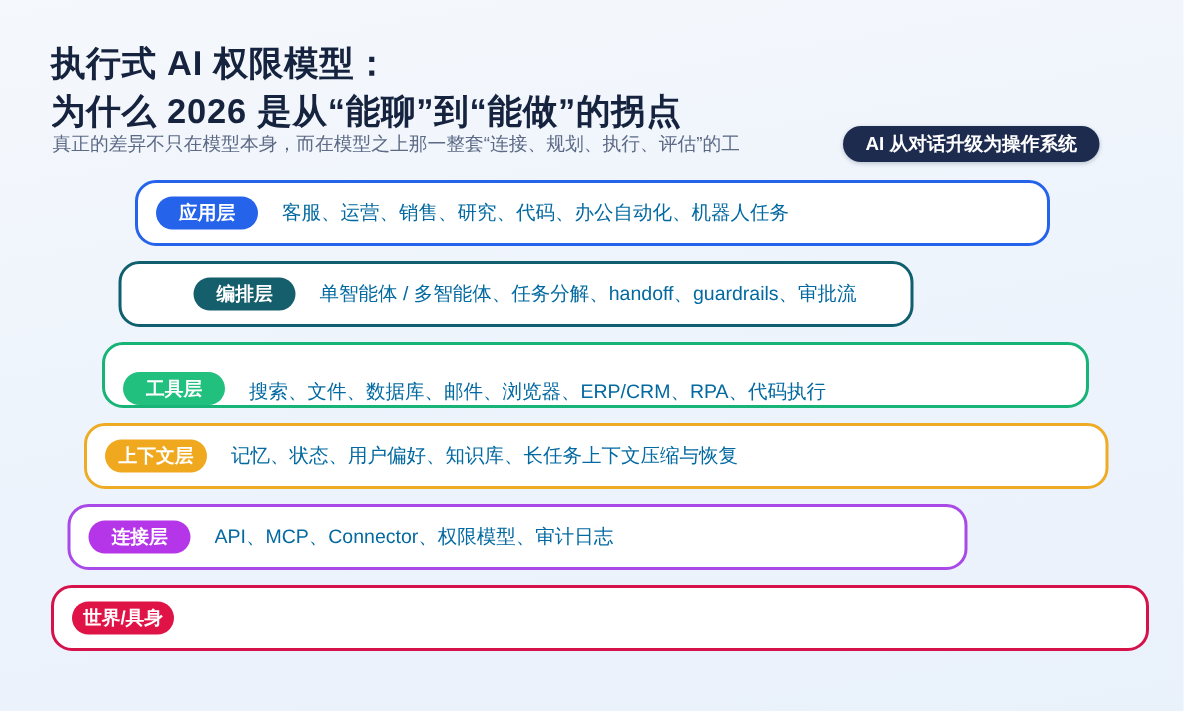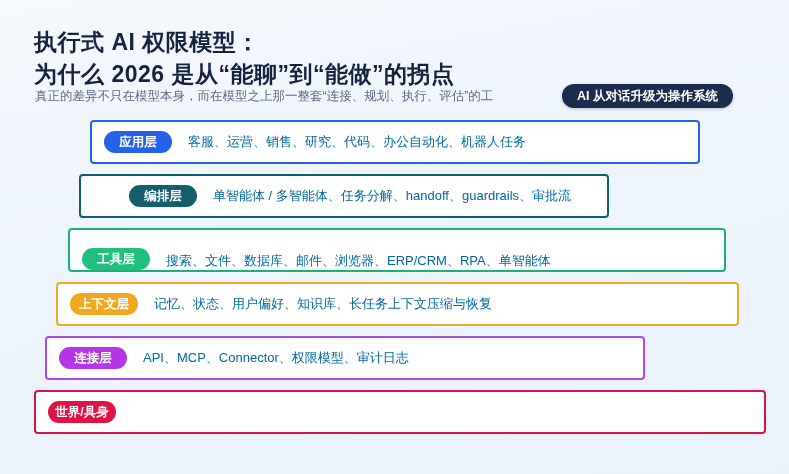--- a/index.html
+++ b/index.html
@@ -75,21 +75,21 @@
     left: 0;
     top: 112px;
     width: 789px;
     height: 330px;
   }
   .layer-row {
     position: absolute;
     height: 44px;
     box-sizing: border-box;
     border: 2px solid #888;
-    border-radius: 4px;
+    border-radius: 14px;
     background: #ffffff;
     display: flex;
     align-items: center;
   }
   .layer-badge {
     flex: none;
     margin-left: 12px;
     height: 22px;
     width: 68px;
     border-radius: 11px;
@@ -125,21 +125,21 @@
     <div class="layer-row" style="left: 90px; top: 8px; width: 610px; border-color: rgb(37, 99, 235);">
       <div class="layer-badge" style="background: rgb(37, 99, 235);">应用层</div>
       <div class="layer-items">客服、运营、销售、研究、代码、办公自动化、机器人任务</div>
     </div>
     <div class="layer-row" style="left: 79px; top: 62px; width: 530px; border-color: rgb(15, 95, 110); padding-left: 36px;">
       <div class="layer-badge" style="background: rgb(21, 94, 107);">编排层</div>
       <div class="layer-items">单智能体 / 多智能体、任务分解、handoff、guardrails、审批流</div>
     </div>
     <div class="layer-row" style="left: 68px; top: 116px; width: 658px; border-color: rgb(23, 179, 119); align-items: flex-end;">
       <div class="layer-badge" style="background: rgb(34, 192, 126);">工具层</div>
-      <div class="layer-items">搜索、文件、数据库、邮件、浏览器、ERP/CRM、RPA、单智能体</div>
+      <div class="layer-items">搜索、文件、数据库、邮件、浏览器、ERP/CRM、RPA、代码执行</div>
     </div>
     <div class="layer-row" style="left: 56px; top: 170px; width: 683px; border-color: rgb(238, 171, 37);">
       <div class="layer-badge" style="background: rgb(240, 168, 30);">上下文层</div>
       <div class="layer-items">记忆、状态、用户偏好、知识库、长任务上下文压缩与恢复</div>
     </div>
     <div class="layer-row" style="left: 45px; top: 224px; width: 600px; border-color: rgb(169, 74, 232);">
       <div class="layer-badge" style="background: rgb(181, 54, 232);">连接层</div>
       <div class="layer-items">API、MCP、Connector、权限模型、审计日志</div>
     </div>
     <div class="layer-row" style="left: 34px; top: 278px; width: 732px; border-color: rgb(213, 18, 74);">

